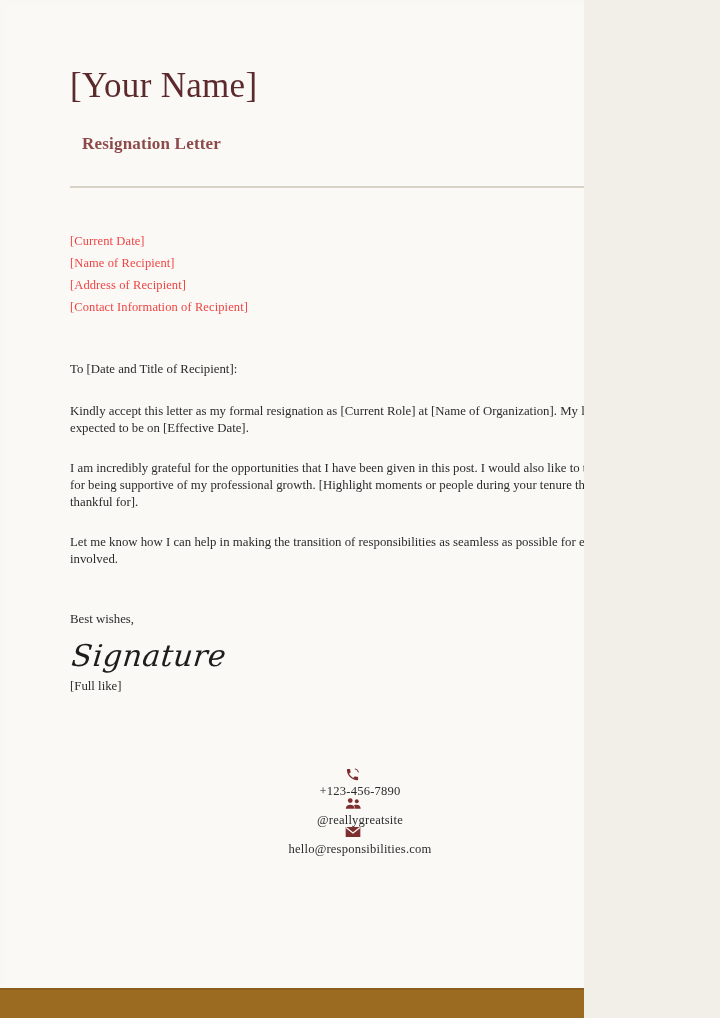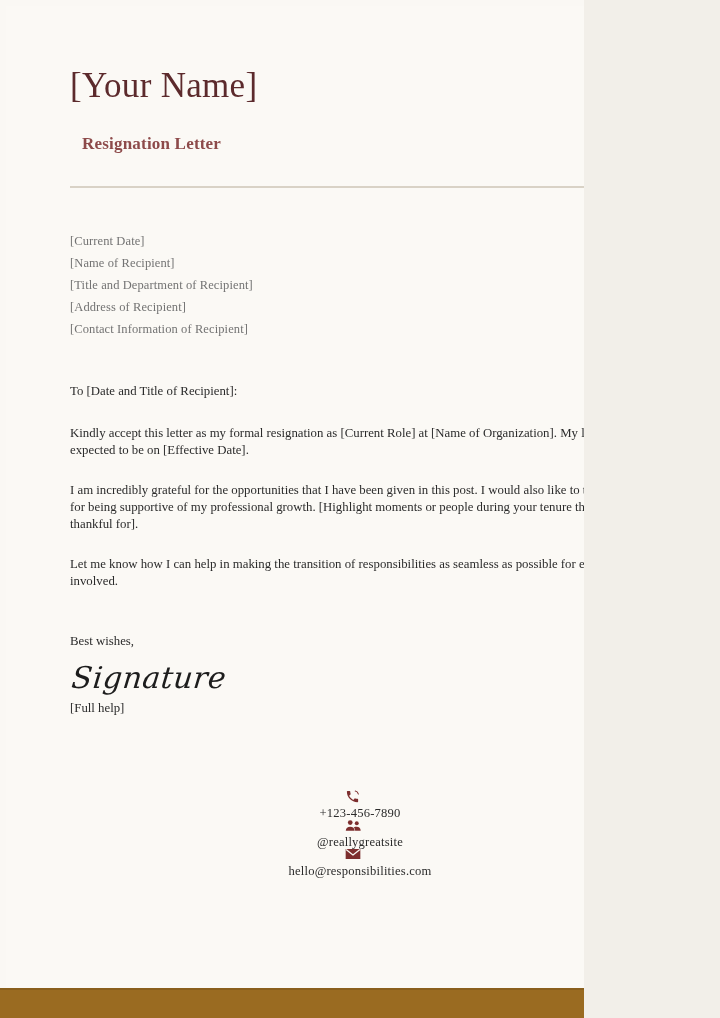--- a/index.html
+++ b/index.html
@@ -70,21 +70,21 @@
     background: #d9d2c6;
   }
 
   
   .recipient-block {
     margin-top: 42px;
   }
   .recipient-line {
     font-size: 12.5px;
     line-height: 22px;
-    color: #737373;
+    color: #ef4444;
     letter-spacing: 0.1px;
   }
 
   
   .salutation {
     margin-top: 40px;
     font-size: 12.8px;
     line-height: 22px;
     color: #2b2b2b;
   }
@@ -176,36 +176,35 @@
 
     <h1 class="letter-title">[Your Name]</h1>
 
     <div class="letter-subtitle">Resignation Letter</div>
 
     <div class="rule"></div>
 
     <div class="recipient-block">
       <div class="recipient-line">[Current Date]</div>
       <div class="recipient-line">[Name of Recipient]</div>
-      <div class="recipient-line">[Title and Department of Recipient]</div>
       <div class="recipient-line">[Address of Recipient]</div>
       <div class="recipient-line">[Contact Information of Recipient]</div>
     </div>
 
     <div class="salutation">To [Date and Title of Recipient]:</div>
 
     <p class="body-para">Kindly accept this letter as my formal resignation as [Current Role] at [Name of Organization]. My last day is expected to be on [Effective Date].</p>
     <p class="body-para">I am incredibly grateful for the opportunities that I have been given in this post. I would also like to thank you for being supportive of my professional growth. [Highlight moments or people during your tenure that you are thankful for].</p>
     <p class="body-para">Let me know how I can help in making the transition of responsibilities as seamless as possible for everyone involved.</p>
 
     <div class="closing">Best wishes,</div>
 
     <div class="signature-script">Signature</div>
 
-    <div class="fullname">[Full help]</div>
+    <div class="fullname">[Full like]</div>
 
     <div class="contacts">
 
       <div class="contact-row">
         <span class="contact-icon">
           <svg width="15" height="15" viewBox="0 0 24 24" fill="#7d2e2e" aria-hidden="true">
             <path d="M6.6 10.8c1.4 2.8 3.8 5.1 6.6 6.6l2.2-2.2c.3-.3.7-.4 1-.2 1.1.4 2.4.6 3.6.6.6 0 1 .4 1 1V20c0 .6-.4 1-1 1C10.6 21 3 13.4 3 4c0-.6.4-1 1-1h3.4c.6 0 1 .4 1 1 0 1.3.2 2.5.6 3.6.1.4 0 .8-.2 1l-2.2 2.2z"></path>
             <path d="M16.5 3.2c2.4.5 4.3 2.4 4.8 4.8" stroke="#7d2e2e" stroke-width="1.8" fill="none" stroke-linecap="round"></path>
           </svg>
         </span>

